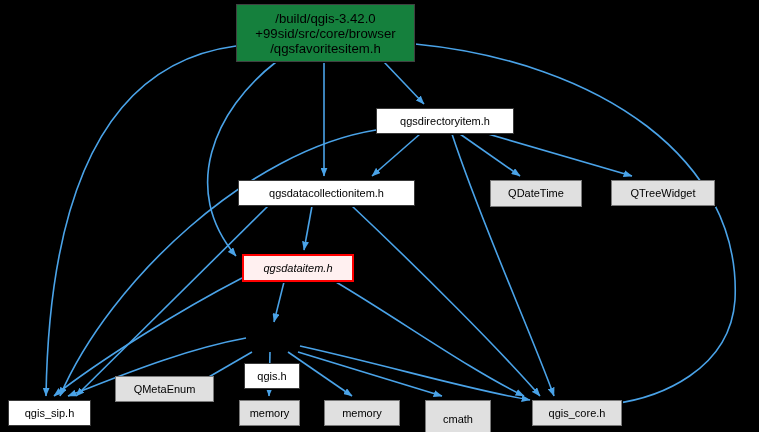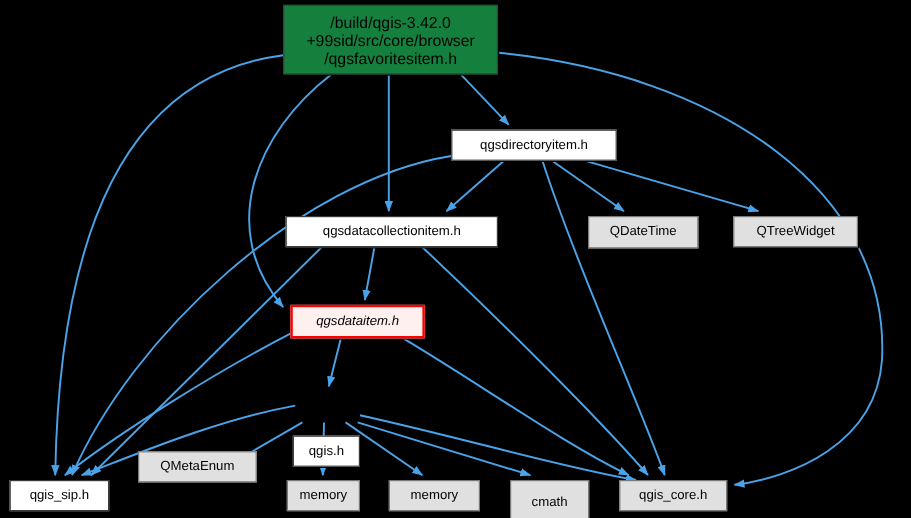--- a/index.html
+++ b/index.html
@@ -137,15 +137,15 @@
   <div class="node node-white" style="left:8px; top:400px; width:83px; height:26px;">qgis_sip.h</div>
 
   <div class="node node-gray" style="left:115px; top:376px; width:99px; height:26px;">QMetaEnum</div>
 
   <div class="node node-gray" style="left:239px; top:400px; width:61px; height:26px;">memory</div>
 
   <div class="node node-gray" style="left:324px; top:400px; width:76px; height:26px;">memory</div>
 
   <div class="node node-gray" style="left:425px; top:400px; width:66px; height:38px;">cmath</div>
 
-  <div class="node node-gray" style="left:516px; top:400px; width:90px; height:26px;">qgis_core.h</div>
+  <div class="node node-gray" style="left:532px; top:400px; width:90px; height:26px;">qgis_core.h</div>
 
 </div>
 
 </body></html>

